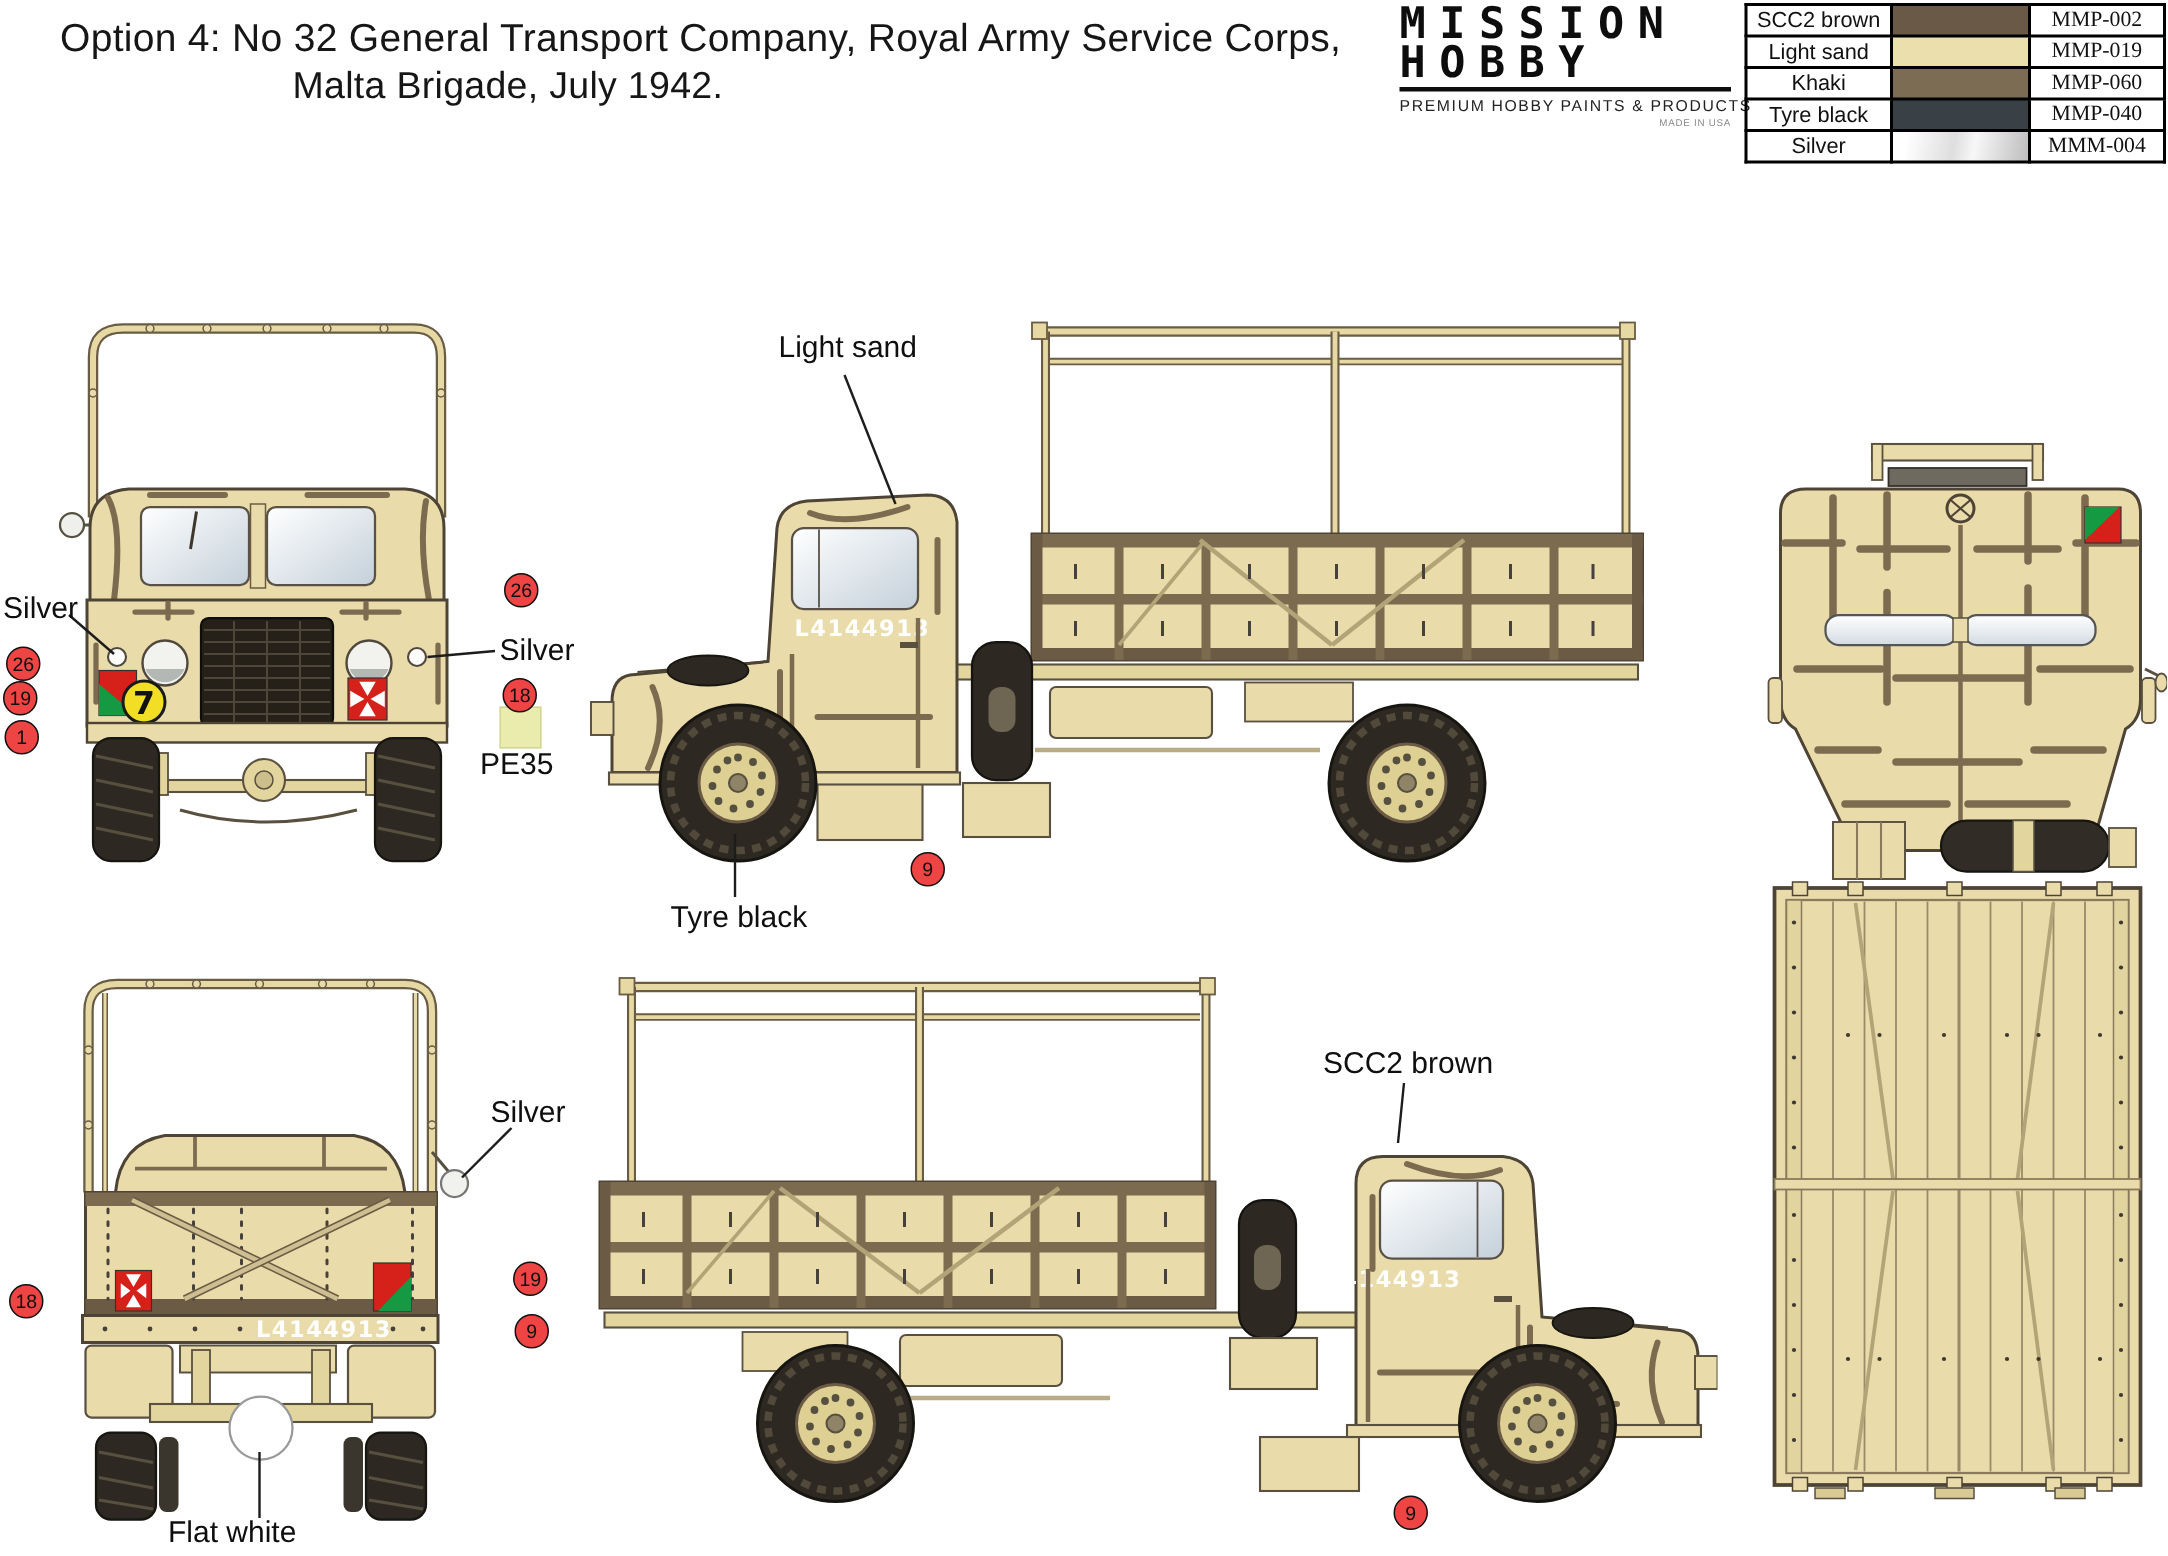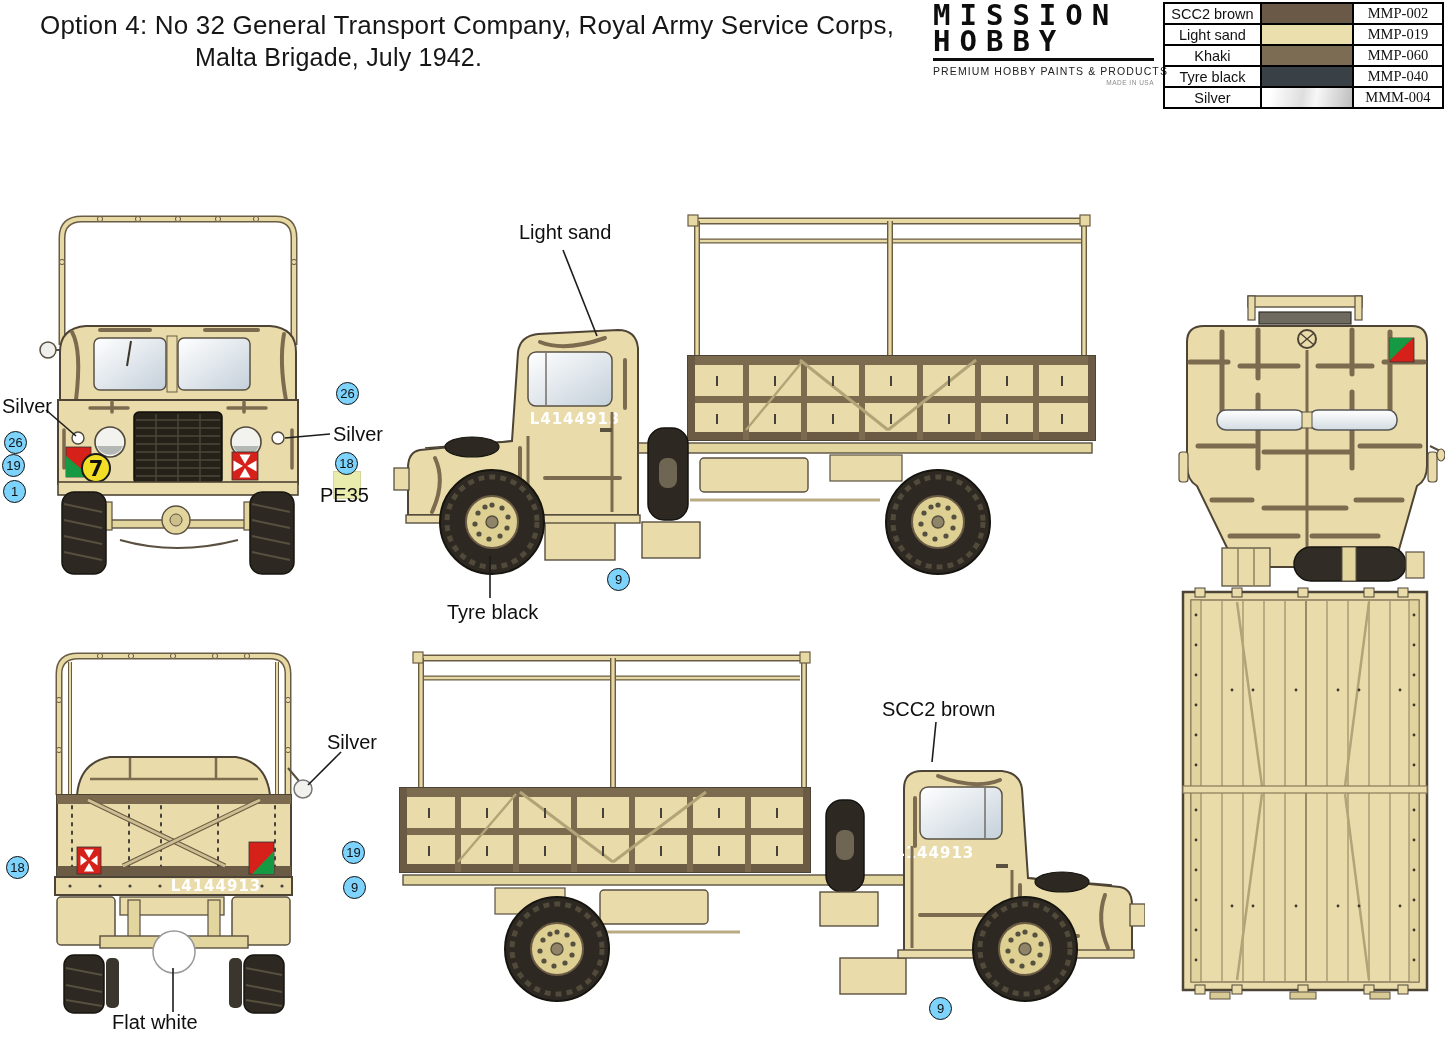--- a/index.html
+++ b/index.html
@@ -17,21 +17,21 @@
   
   .paint-table{position:absolute;left:1163px;top:2px;width:281px;border:2px solid #000;border-collapse:collapse;}
   .paint-table td{border:2px solid #000;height:19px;padding:0 2px;font-size:14.5px;text-align:center;vertical-align:middle;}
   .paint-table .pt-name{width:92px;}
   .paint-table .pt-swatch{width:92px;padding:0;}
   .paint-table .pt-code{width:85px;font-family:Liberation Serif, serif;}
   .swatch-metal{background:linear-gradient(100deg,#ffffff 10%,#dedede 45%,#f7f7f7 60%,#bdbdbd 100%);}
   
   .lbl{position:absolute;font-size:20px;color:#0f0f0f;z-index:6;white-space:nowrap;}
   .num{position:absolute;width:21px;height:21px;border:1.7px solid #101010;border-radius:50%;
-       background:#7dd3fc;display:flex;align-items:center;justify-content:center;
+       background:#ef4444;display:flex;align-items:center;justify-content:center;
        font-size:13px;color:#101010;z-index:6;}
   .pe-swatch{position:absolute;width:26px;height:26px;border:1px solid #d3d69b;z-index:5;}
   
   svg.truck{position:absolute;z-index:2;}
   #leader-lines{position:absolute;left:0;top:0;z-index:5;pointer-events:none;}
   .lead-black{stroke:#1c1c1c;stroke-width:1.6;}
   .lead-teal{stroke-width:2;}
   text.reg{font-family:"DejaVu Sans","Liberation Sans",sans-serif;font-weight:bold;fill:#ffffff;
            font-size:15px;letter-spacing:1px;text-anchor:middle;}
   text.tac7{font-family:"DejaVu Sans",sans-serif;font-weight:bold;fill:#111;font-size:21px;text-anchor:middle;}
@@ -716,21 +716,21 @@
     <line class="lead-teal" x1="938" y1="997" x2="927" y2="862"></line>
   </svg>
 
   <div class="lbl" style="left:2px;top:395px">Silver</div>
   <div class="lbl" style="left:333px;top:423px">Silver</div>
   <div class="lbl" style="left:519px;top:221px">Light sand</div>
   <div class="lbl" style="left:447px;top:601px">Tyre black</div>
   <div class="lbl" style="left:327px;top:731px">Silver</div>
   <div class="lbl" style="left:112px;top:1011px">Flat white</div>
   <div class="lbl" style="left:882px;top:698px">SCC2 brown</div>
-  <div class="lbl" style="left:320px;top:484px">PE35</div>
+  <div class="lbl" style="left:320px;top:499px">PE35</div>
   <div class="pe-swatch" style="left: 333px; top: 471px; background: rgb(233, 236, 173);"></div>
 
   <div class="num" style="left:4px;top:431px">26</div>
   <div class="num" style="left:2px;top:454px">19</div>
   <div class="num" style="left:3px;top:480px">1</div>
   <div class="num" style="left:336px;top:382px">26</div>
   <div class="num" style="left:335px;top:452px">18</div>
   <div class="num" style="left:607px;top:568px">9</div>
   <div class="num" style="left:6px;top:856px">18</div>
   <div class="num" style="left:342px;top:841px">19</div>

